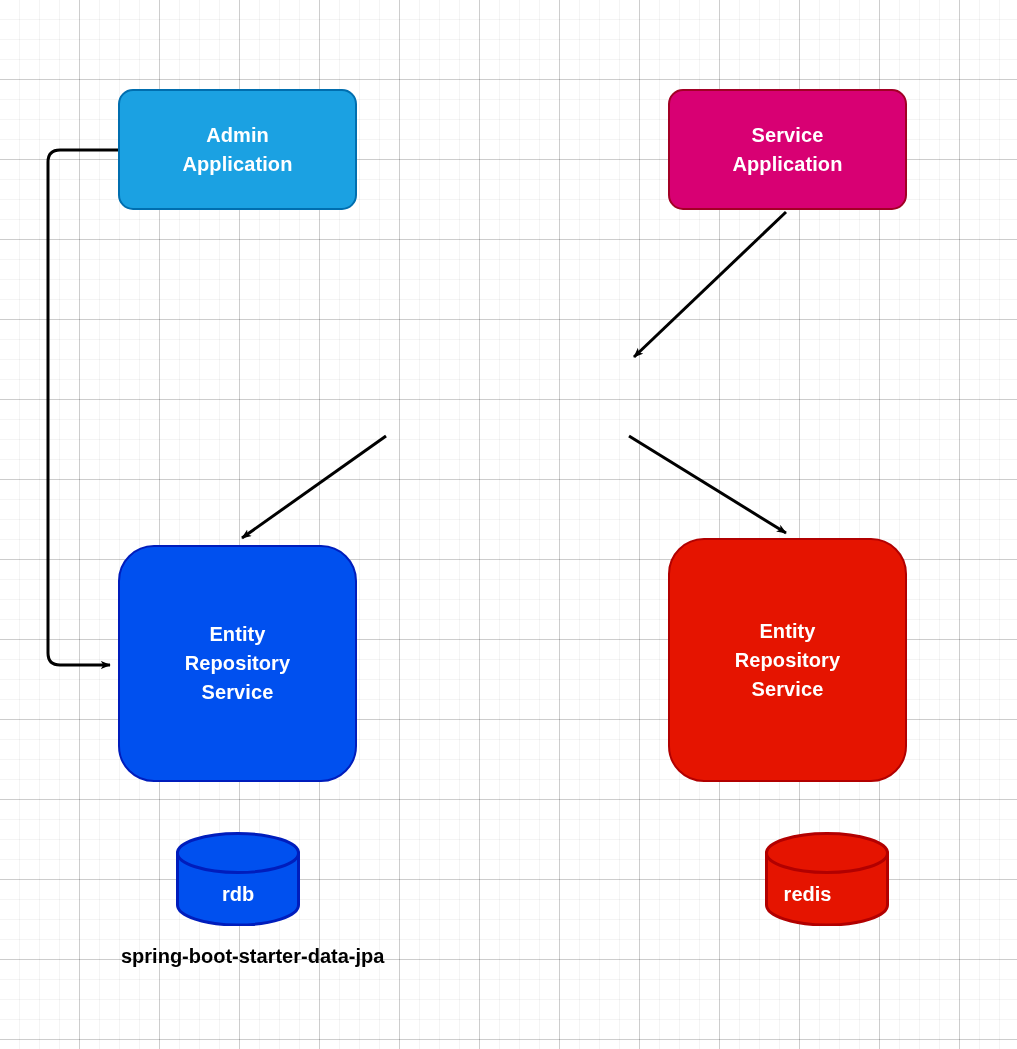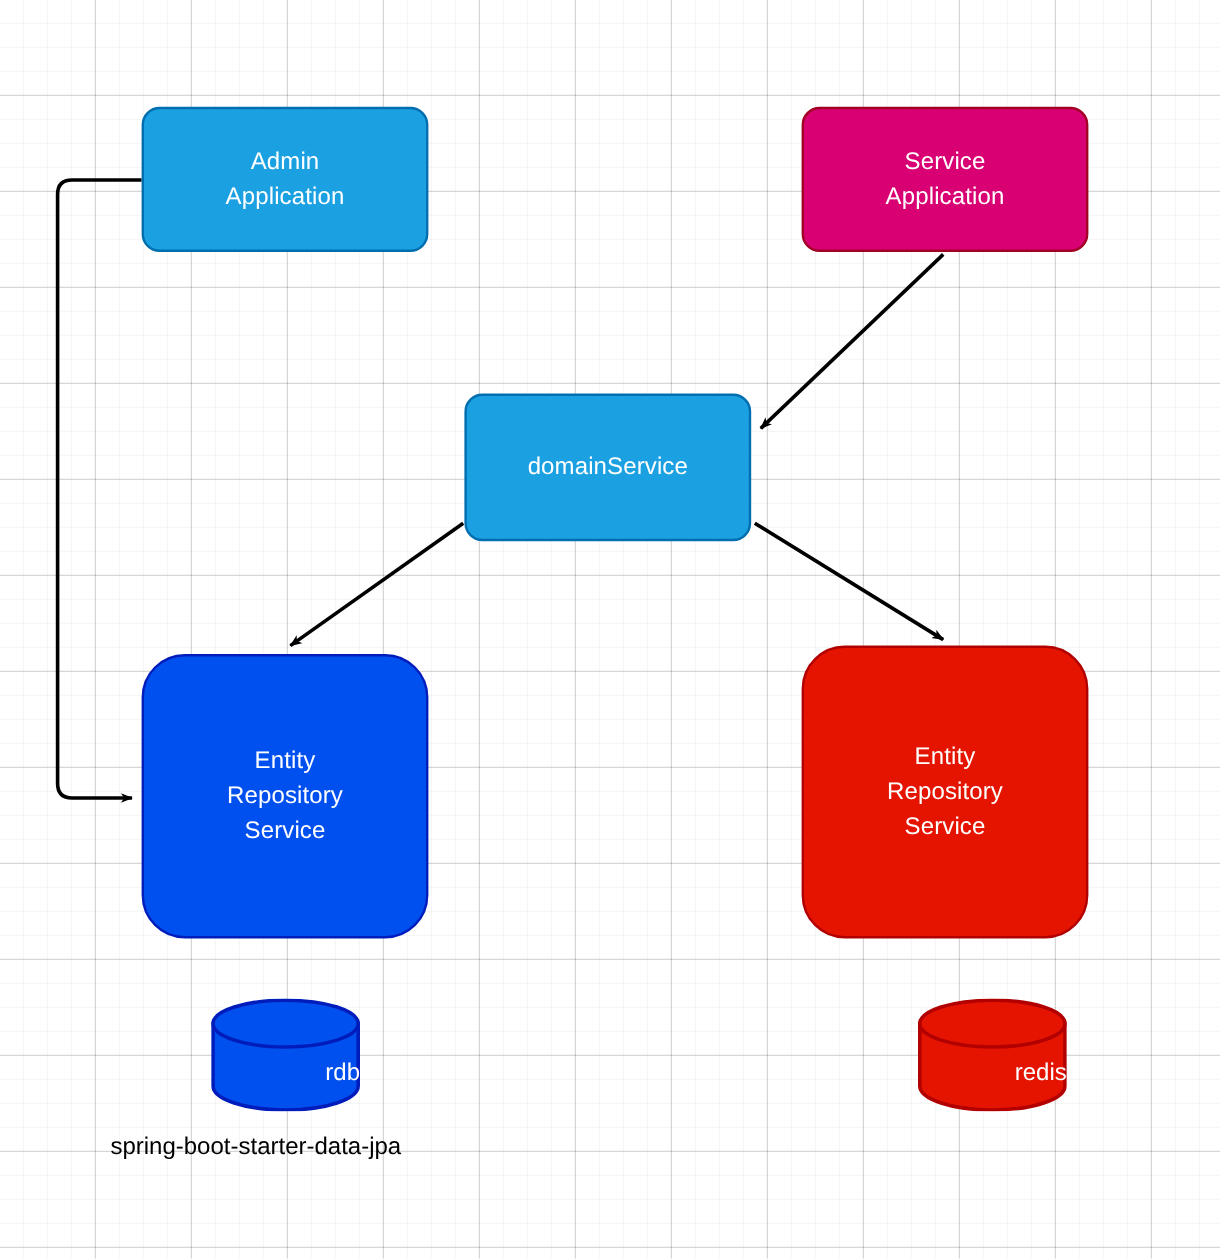--- a/index.html
+++ b/index.html
@@ -20,20 +20,21 @@
       linear-gradient(to right, rgba(0,0,0,0.16) 1px, transparent 1px),
       linear-gradient(to bottom, rgba(0,0,0,0.16) 1px, transparent 1px),
       linear-gradient(to right, rgba(0,0,0,0.045) 1px, transparent 1px),
       linear-gradient(to bottom, rgba(0,0,0,0.045) 1px, transparent 1px);
     background-size:
       80px 80px,
       80px 80px,
       20px 20px,
       20px 20px;
     background-position: -1px -1px, -1px -1px, -1px -1px, -1px -1px;
+    font-weight: bold;
   }
   .edges {
     position: absolute;
     left: 0;
     top: 0;
     width: 1017px;
     height: 1049px;
     pointer-events: none;
   }
   .node {
@@ -82,34 +83,35 @@
     background: #E51400;
     border: 2px solid #B20000;
     border-radius: 36px;
   }
   .cyl {
     position: absolute;
   }
   .cyl-label {
     position: absolute;
     width: 100%;
-    text-align: right;
+    text-align: center;
     color: #ffffff;
     font-size: 20px;
     left: 0;
   }
   .cyl-rdb { left: 176px; top: 832px; width: 124px; height: 94px; }
   .cyl-redis { left: 726px; top: 832px; width: 124px; height: 94px; padding-left: 39px; }
   .cyl-rdb .cyl-label { top: 51px; }
   .cyl-redis .cyl-label { top: 51px; }
   .caption {
     position: absolute;
     color: #000000;
     font-size: 20px;
     white-space: nowrap;
+    margin-left: 29px;
   }
   .cap-jpa { left: 92px; top: 945px; }
   .cap-redis { left: 633px; top: 941px; }
 </style>
 </head>
 <body>
 
 <div id="canvas">
 
   <svg class="edges" viewBox="0 0 1017 1049" width="1017" height="1049">
@@ -131,23 +133,20 @@
   <div class="node node-admin">
     <span class="node-lbl">Admin
 Application</span>
   </div>
 
   <div class="node node-service">
     <span class="node-lbl">Service
 Application</span>
   </div>
 
-  <div class="node node-domain">
-    <span class="node-lbl">domainService</span>
-  </div>
 
   <div class="node node-entity-jpa">
     <span class="node-lbl">Entity
 Repository
 Service</span>
   </div>
 
   <div class="node node-entity-redis">
     <span class="node-lbl">Entity
 Repository

